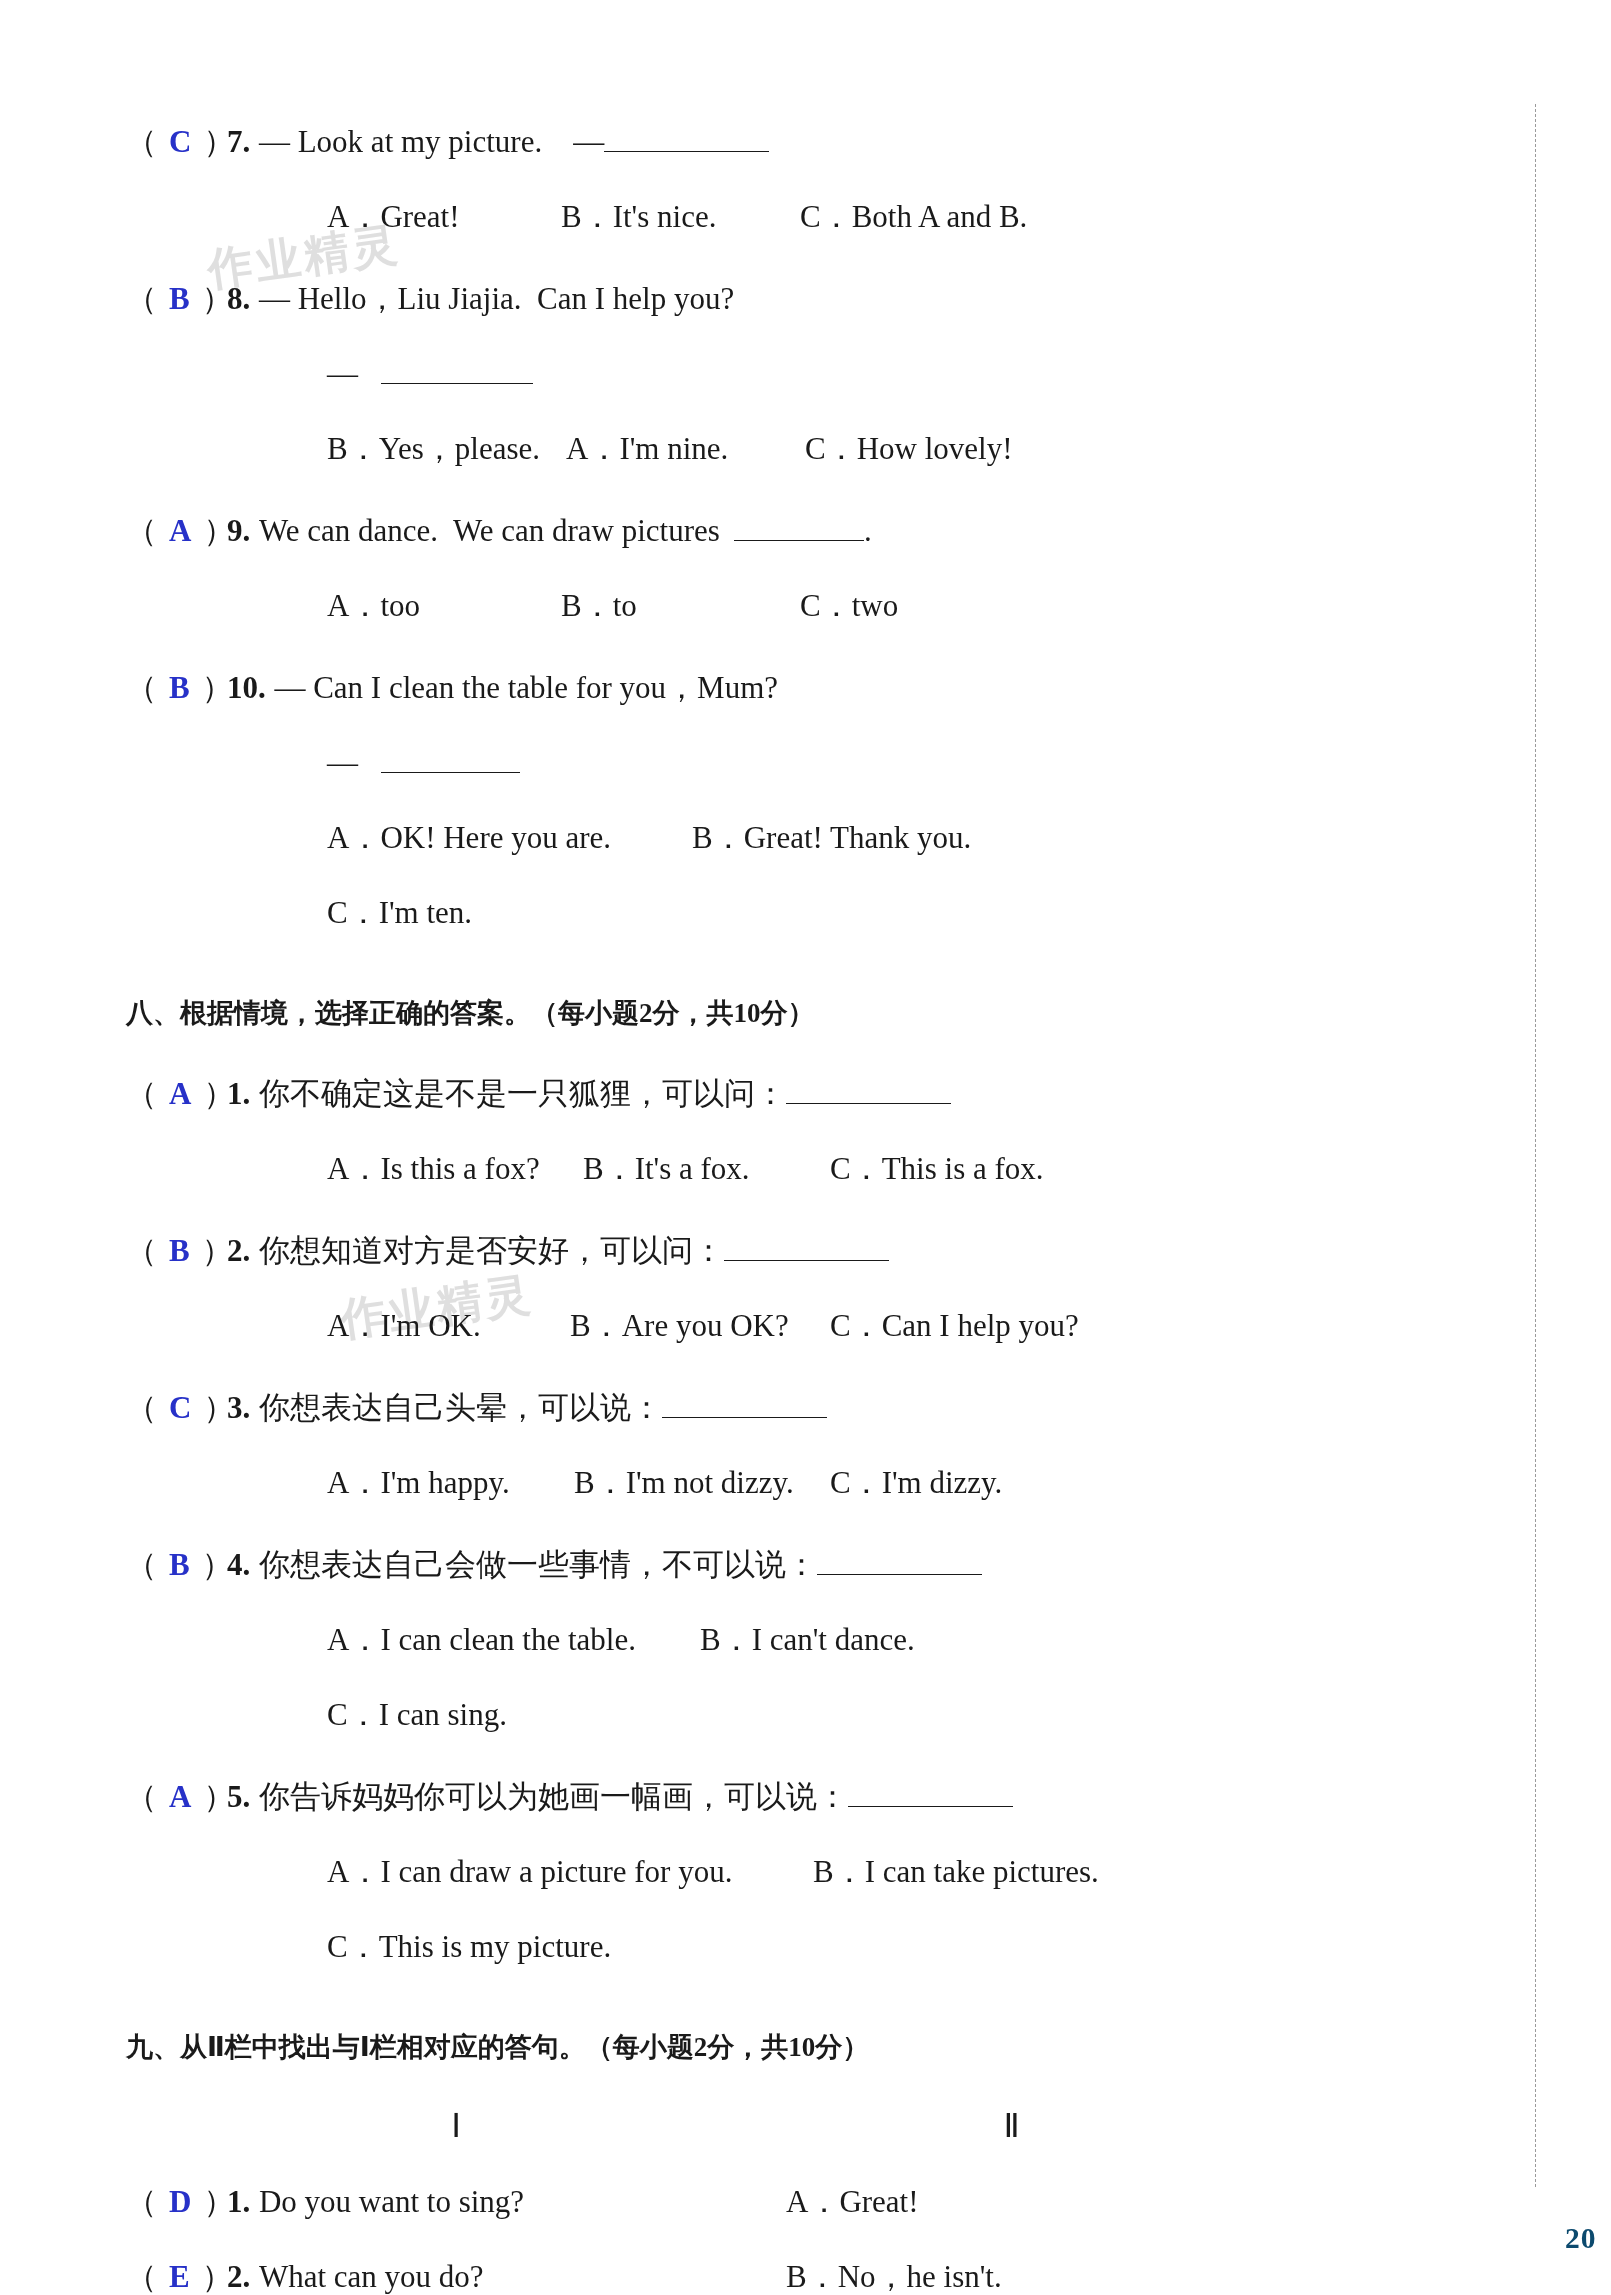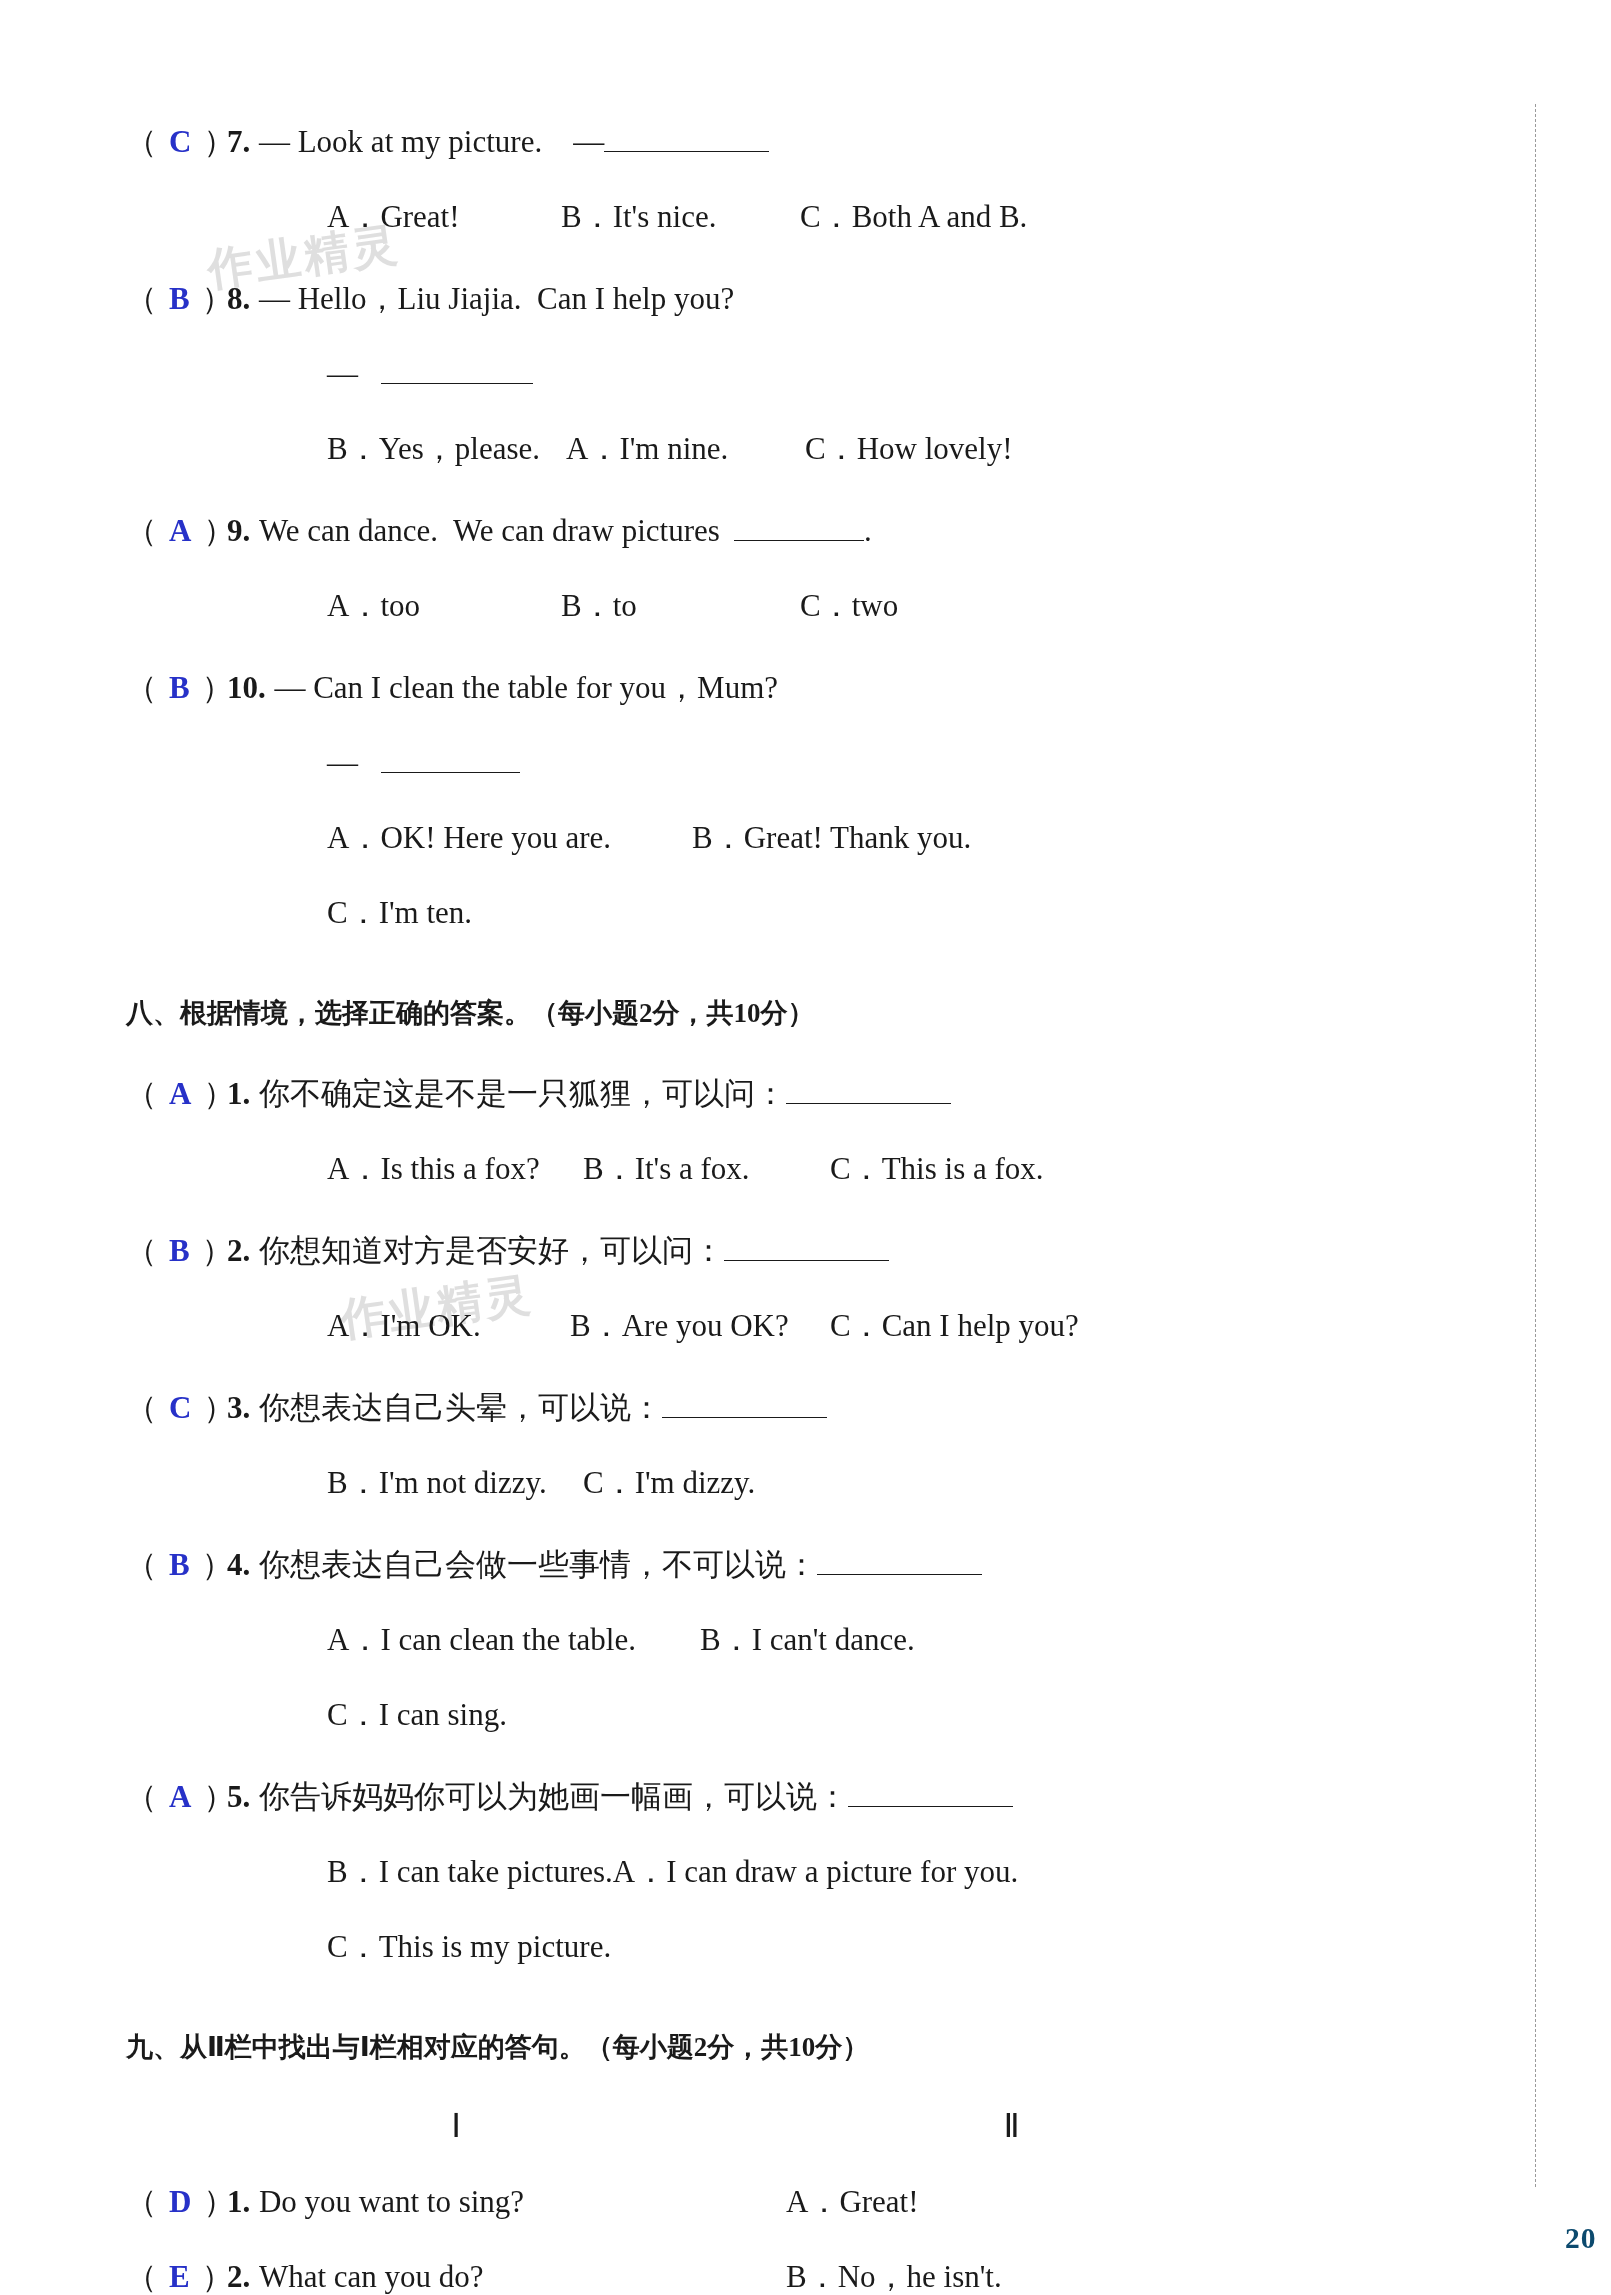--- a/index.html
+++ b/index.html
@@ -285,20 +285,21 @@
     </div>
 
     <div class="q">
       <div class="qline">
         <span class="paren">（<span class="ans">C</span>）</span>
         <span class="qnum">3.</span>
         <span class="qtext">你想表达自己头晕，可以说：</span>
         <span class="blank w5"></span>
       </div>
       <div class="opts">
+        <span class="opt" style="width:247px">A．I'm happy.</span>
         <span class="opt" style="width:256px">B．I'm not dizzy.</span>
         <span class="opt">C．I'm dizzy.</span>
       </div>
     </div>
 
     <div class="q">
       <div class="qline">
         <span class="paren">（<span class="ans">B</span>）</span>
         <span class="qnum">4.</span>
         <span class="qtext">你想表达自己会做一些事情，不可以说：</span>
@@ -314,22 +315,22 @@
     </div>
 
     <div class="q">
       <div class="qline">
         <span class="paren">（<span class="ans">A</span>）</span>
         <span class="qnum">5.</span>
         <span class="qtext">你告诉妈妈你可以为她画一幅画，可以说：</span>
         <span class="blank w5"></span>
       </div>
       <div class="opts">
+        <span class="opt" style="width:486px">A．I can draw a picture for you.</span>
         <span class="opt">B．I can take pictures.</span>
-        <span class="opt" style="width:486px">A．I can draw a picture for you.</span>
       </div>
       <div class="opts">
         <span class="opt">C．This is my picture.</span>
       </div>
     </div>
 
     <div class="section-head"><span>九、从Ⅱ栏中找出与Ⅰ栏相对应的答句。（每小题</span><span class="en">2</span><span>分，共</span><span class="en">10</span><span>分）</span></div>
 
     <div class="colheads">
       <span class="c1">Ⅰ</span>

